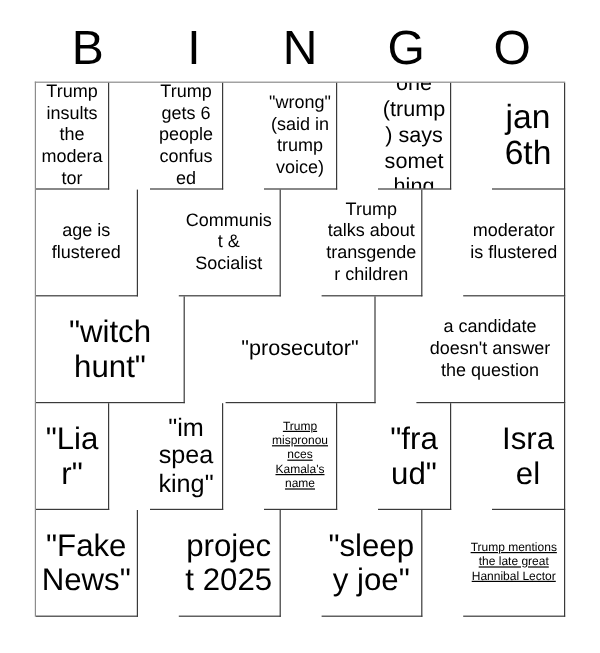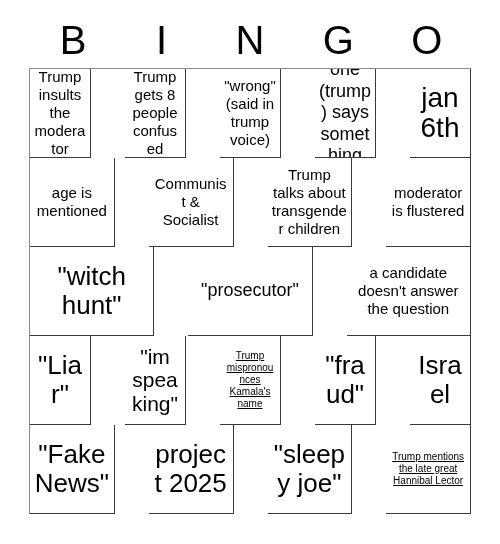--- a/index.html
+++ b/index.html
@@ -88,36 +88,36 @@
     <div class="header-cell">O</div>
   </div>
 
   <div class="grid">
 
     <div class="grid-row">
       <div class="cell fs-md">
           <span class="cell-text">Trump insults the moderator</span>
         </div>
       <div class="cell fs-md">
-          <span class="cell-text">Trump gets 8 people confused</span>
+          <span class="cell-text">Trump gets 6 people confused</span>
         </div>
       <div class="cell fs-md">
           <span class="cell-text">"wrong" (said in trump voice)</span>
         </div>
       <div class="cell fs-sm">
           <span class="cell-text">someone (trump) says something racist</span>
         </div>
       <div class="cell fs-xxl">
           <span class="cell-text">jan 6th</span>
         </div>
     </div>
 
     <div class="grid-row">
       <div class="cell fs-md">
-          <span class="cell-text">age is mentioned</span>
+          <span class="cell-text">age is flustered</span>
         </div>
       <div class="cell fs-md">
           <span class="cell-text">Communist &amp; Socialist</span>
         </div>
       <div class="cell fs-md">
           <span class="cell-text">Trump talks about transgender children</span>
         </div>
       <div class="cell fs-md">
           <span class="cell-text">moderator is flustered</span>
         </div>

